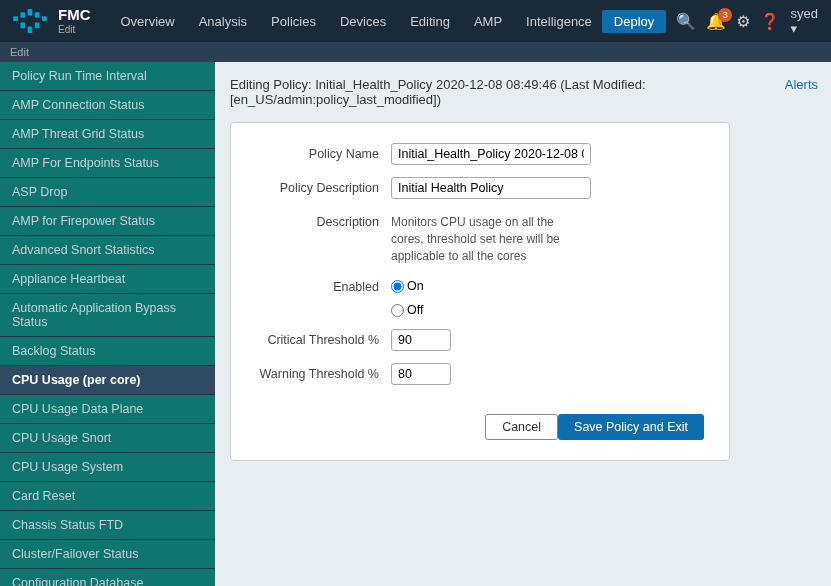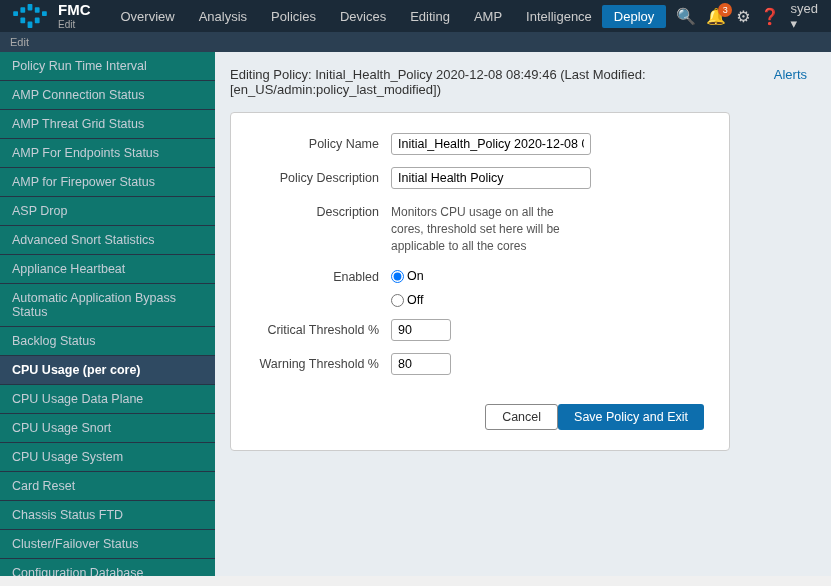--- a/index.html
+++ b/index.html
@@ -1,21 +1,21 @@
 <!DOCTYPE html>
 <html><head>
   <meta charset="utf-8">
   <style>
     * { box-sizing: border-box; margin: 0; padding: 0; }
     body { font-family: Arial, sans-serif; font-size: 13px; background: #f0f0f0; width: 831px; height: 586px; overflow: hidden; }
 
     
     .top-nav {
       background: #1b2a38;
-      height: 32px;
+      height: 42px;
       display: flex;
       align-items: center;
       padding: 0 10px;
       color: #fff;
     }
     .logo-area {
       display: flex;
       align-items: center;
       margin-right: 20px;
     }
@@ -129,21 +129,21 @@
     .content-area {
       flex: 1;
       background: #e8edf1;
       padding: 15px;
       overflow-y: auto;
       position: relative;
     }
     .alerts-link {
       position: absolute;
       top: 15px;
-      right: 24px;
+      right: 13px;
       color: #0d6ead;
       text-decoration: none;
       font-size: 13px;
       cursor: pointer;
     }
     .page-heading {
       font-size: 13px;
       color: #333;
       margin-bottom: 15px;
       margin-right: 80px;
@@ -279,22 +279,22 @@
   <span>Edit</span>
 </div>
 
 <div class="main-layout">
 
   <div class="sidebar">
     <div class="sidebar-item">Policy Run Time Interval</div>
     <div class="sidebar-item">AMP Connection Status</div>
     <div class="sidebar-item">AMP Threat Grid Status</div>
     <div class="sidebar-item">AMP For Endpoints Status</div>
+    <div class="sidebar-item">ASP Drop</div>
     <div class="sidebar-item">AMP for Firepower Status</div>
-    <div class="sidebar-item">ASP Drop</div>
     <div class="sidebar-item">Advanced Snort Statistics</div>
     <div class="sidebar-item">Appliance Heartbeat</div>
     <div class="sidebar-item">Automatic Application Bypass Status</div>
     <div class="sidebar-item">Backlog Status</div>
     <div class="sidebar-item active">CPU Usage (per core)</div>
     <div class="sidebar-item">CPU Usage Data Plane</div>
     <div class="sidebar-item">CPU Usage Snort</div>
     <div class="sidebar-item">CPU Usage System</div>
     <div class="sidebar-item">Card Reset</div>
     <div class="sidebar-item">Chassis Status FTD</div>

